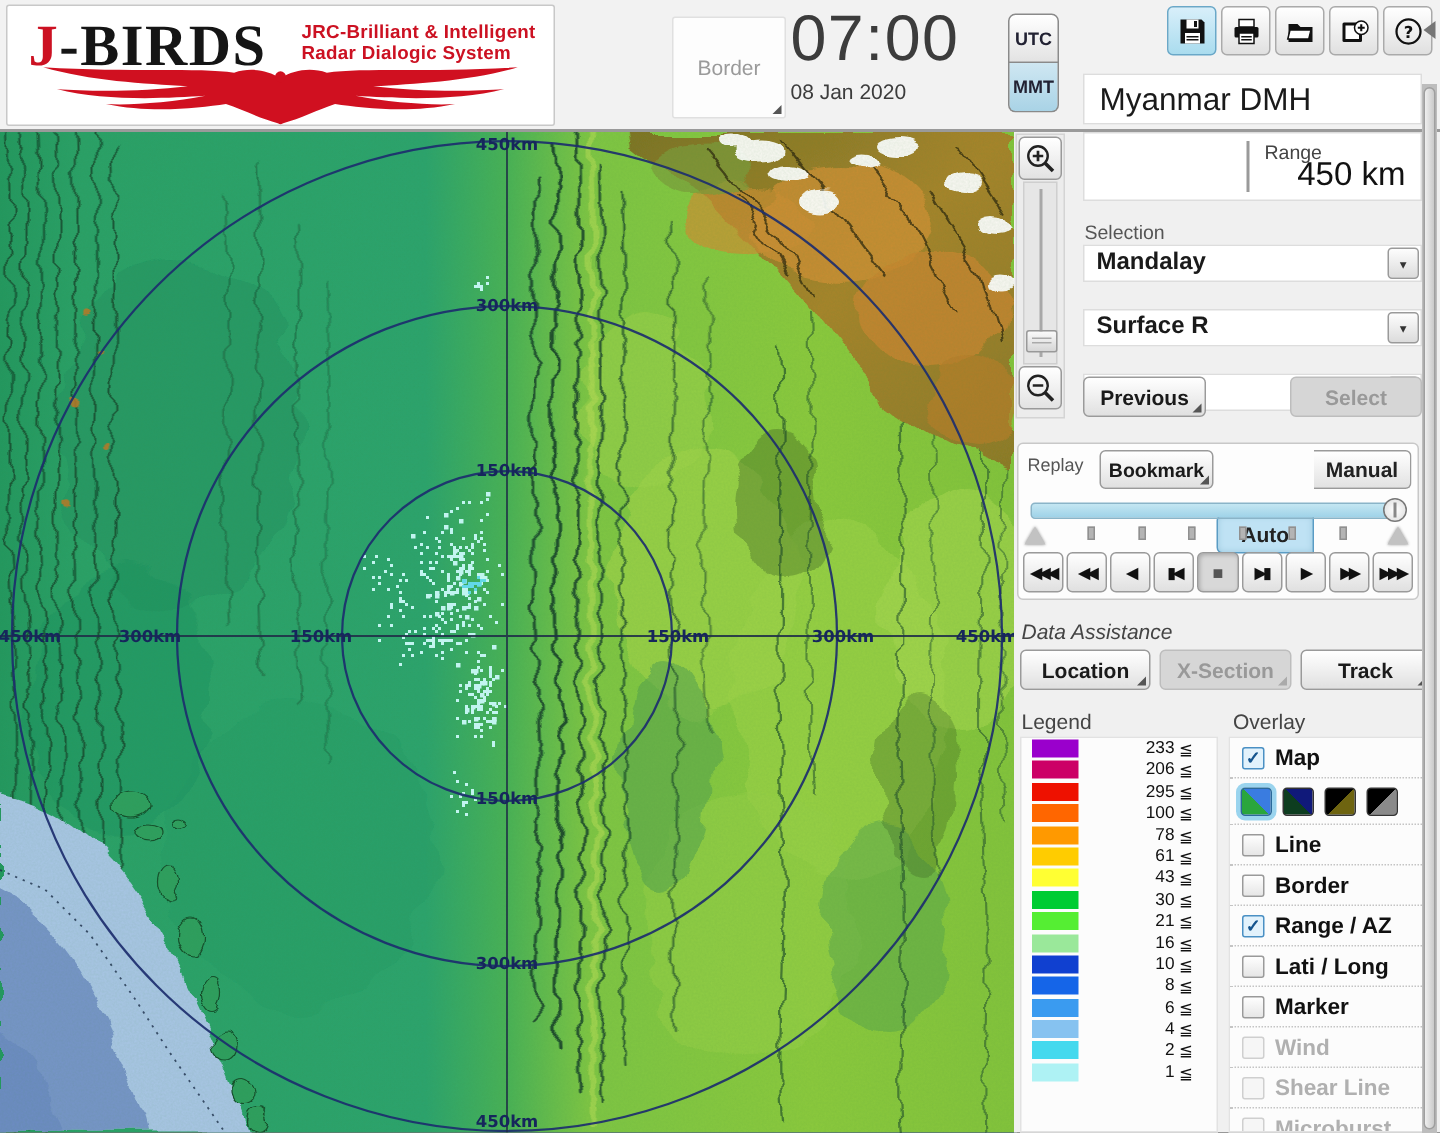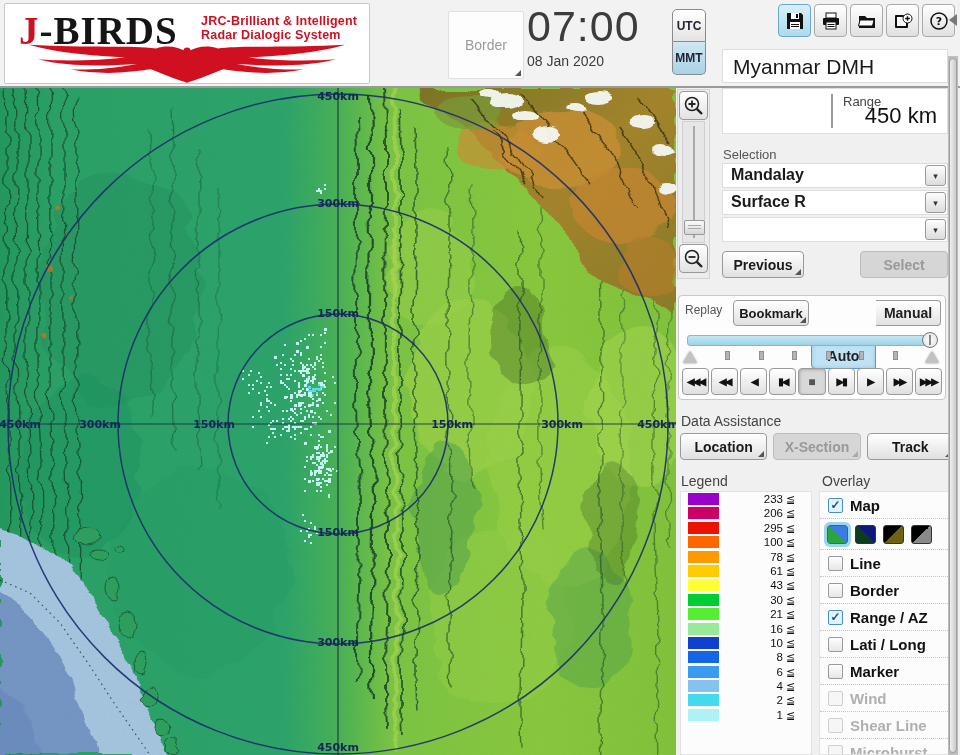--- a/index.html
+++ b/index.html
@@ -35,21 +35,21 @@
   .ztrack{position:relative;width:23px;height:122px;margin:1px 4px;background:#e6e6e6;border:1px solid #cfcfcf;box-sizing:border-box;}
   .ztrack::before{content:"";position:absolute;left:10px;top:4px;bottom:4px;width:2px;background:#a8a8a8;}
   .zthumb{position:absolute;left:1px;bottom:7px;width:19px;height:13px;background:linear-gradient(#fafafa,#d6d6d6);border:1px solid #999;border-radius:2px;}
   .zthumb::before{content:"";position:absolute;left:3px;right:3px;top:4px;height:1px;background:#aaa;box-shadow:0 3px 0 #aaa;}
   .range-box{position:absolute;left:46px;top:0;width:226px;height:46px;background:#fff;border:1px solid #ddd;box-sizing:border-box;}
   .range-div{position:absolute;left:108px;top:5px;bottom:5px;width:2px;background:#9a9a9a;}
   .range-label{position:absolute;left:120px;top:5px;font-size:13px;color:#444;}
   .range-value{position:absolute;right:10px;bottom:4px;font-size:22px;color:#111;}
   .sel-label{position:absolute;left:47px;top:59px;font-size:13px;color:#555;}
   .dd-list{position:absolute;left:46px;top:75px;width:226px;}
-  .dd-row{position:relative;height:25px;margin-bottom:2px;background:#fff;border:1px solid #ddd;box-sizing:border-box;}
+  .dd-row{position:relative;height:25px;margin-bottom:18px;background:#fff;border:1px solid #ddd;box-sizing:border-box;}
   .dd-value{position:absolute;left:8px;top:2px;font-size:16px;font-weight:bold;color:#1a1a1a;}
   .dd-arrow{position:absolute;right:1px;top:1px;width:21px;height:21px;box-sizing:border-box;border:1px solid #9a9a9a;border-radius:3px;background:linear-gradient(#fdfdfd,#dcdcdc);font-size:9px;color:#333;display:flex;align-items:center;justify-content:center;}
   .btn{position:relative;box-sizing:border-box;border:1px solid #9a9a9a;border-radius:4px;background:linear-gradient(#ffffff,#e0e0e0);color:#1a1a1a;font-weight:bold;font-size:14px;display:flex;align-items:center;justify-content:center;}
   .btn.disabled{background:#d6d6d6;border-color:#bdbdbd;color:#999;}
   .corner::after{content:"";position:absolute;right:2px;bottom:2px;border-left:6px solid transparent;border-bottom:6px solid #555;}
   .disabled.corner::after{border-bottom-color:#aaa;}
   .prev-btn{position:absolute;left:46px;top:163px;width:82px;height:27px;}
   .select-btn{position:absolute;left:184px;top:163px;width:88px;height:27px;}
   .replay-box{position:absolute;left:2px;top:207px;width:268px;height:105px;background:#fdfdfd;border:1px solid #c8c8c8;border-radius:4px;box-sizing:border-box;}
   .replay-label{position:absolute;left:6px;top:7px;font-size:12px;color:#555;}
@@ -64,21 +64,21 @@
   .rthumb::before{content:"";position:absolute;left:6px;top:2px;bottom:2px;width:2px;background:#888;}
   .ticks{position:absolute;left:8px;top:54px;width:248px;height:14px;}
   .tick{position:absolute;top:1px;width:5px;height:9px;background:#b4b4b4;border:1px solid #909090;box-sizing:border-box;}
   .tri{position:absolute;top:1px;width:0;height:0;border-left:7px solid transparent;border-right:7px solid transparent;border-bottom:12px solid #c2c2c2;filter:drop-shadow(0 0 1px #909090);}
   .tri.left{left:-4px;} .tri.right{right:-4px;}
   .pb-row{position:absolute;left:3px;top:72px;right:3px;display:flex;gap:2px;}
   .pb-btn{flex:1;height:27px;}
   .pb-btn span{font-size:10px;letter-spacing:-2px;color:#111;}
   .pb-btn.pressed{background:#d8d8d8;border-color:#9a9a9a;box-shadow:inset 1px 1px 3px #aaa;}
   .pb-btn.pressed span{font-size:12px;letter-spacing:0;color:#555;}
-  .da-label{position:absolute;left:5px;top:325px;font-size:14px;color:#444;}
+  .da-label{position:absolute;left:5px;top:325px;font-size:14px;color:#444;font-style:italic;}
   .da-row{position:absolute;left:4px;top:345px;right:6px;display:flex;gap:6px;}
   .da-btn{flex:1;height:27px;font-size:14px;}
   .legend-label{position:absolute;left:5px;top:385px;font-size:14px;color:#444;text-align:right;}
   .overlay-label{position:absolute;left:146px;top:385px;font-size:14px;color:#444;}
   .legend-box{position:absolute;left:4px;top:403px;width:132px;height:264px;background:#fcfcfc;border:1px solid #e2e2e2;box-sizing:border-box;}
   .legend-unit{margin:4px 0 2px 6px;font-size:13px;color:#222;line-height:15px;}
   .legend-row{position:relative;height:14.4px;}
   .legend-swatch{position:absolute;left:7px;top:1px;width:31px;height:12px;}
   .legend-value{position:absolute;left:40px;top:1px;width:62px;text-align:right;font-size:11.5px;color:#111;}
   .legend-leq{position:absolute;left:105px;top:1px;font-size:11px;color:#111;}

